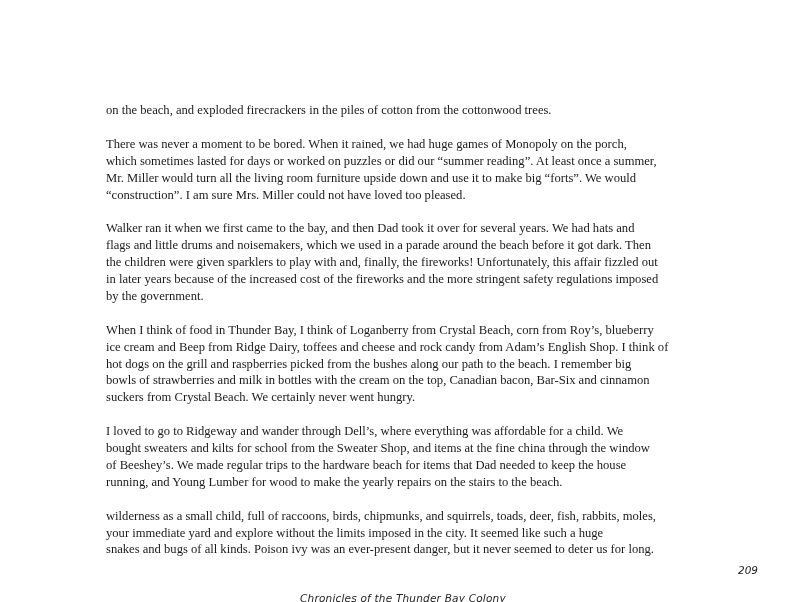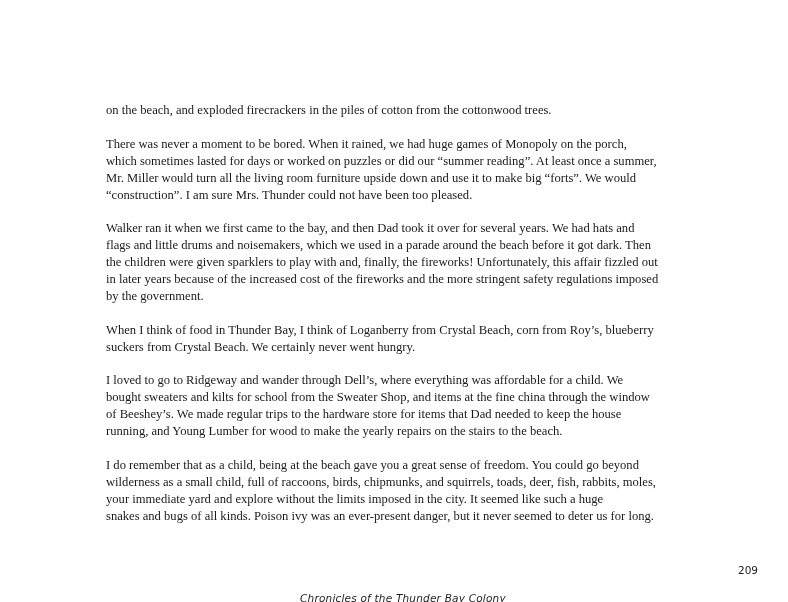--- a/index.html
+++ b/index.html
@@ -12,56 +12,58 @@
   }
   .text-block p { margin: 0 0 16.9px 0; white-space: nowrap; }
   .text-block p span { display: block; }
   .footer-title {
     position: absolute; left: 300px; top: 592px;
     font-family: "DejaVu Sans", sans-serif; font-size: 10.5px; color: #222;
     font-style: italic; letter-spacing: 0.2px;
   }
   .page-number {
     position: absolute; left: 738px; top: 564px;
-    font-family: "DejaVu Sans", sans-serif; font-size: 10.5px; color: #222; 
+    font-family: "DejaVu Sans", sans-serif; font-size: 10.5px; color: #222; font-style: italic;
   }
 </style>
 </head>
 <body>
 
 <div class="page">
   <div class="text-block">
     <p>
       <span>on the beach, and exploded firecrackers in the piles of cotton from the cottonwood trees.</span>
     </p>
     <p>
       <span>There was never a moment to be bored. When it rained, we had huge games of Monopoly on the porch,</span>
       <span>which sometimes lasted for days or worked on puzzles or did our “summer reading”. At least once a summer,</span>
       <span>Mr. Miller would turn all the living room furniture upside down and use it to make big “forts”. We would</span>
-      <span>“construction”. I am sure Mrs. Thunder could not have been too pleased.</span>
+      <span>“construction”. I am sure Mrs. Miller could not have loved too pleased.</span>
     </p>
     <p>
       <span>Walker ran it when we first came to the bay, and then Dad took it over for several years. We had hats and</span>
       <span>flags and little drums and noisemakers, which we used in a parade around the beach before it got dark. Then</span>
       <span>the children were given sparklers to play with and, finally, the fireworks! Unfortunately, this affair fizzled out</span>
       <span>in later years because of the increased cost of the fireworks and the more stringent safety regulations imposed</span>
       <span>by the government.</span>
     </p>
     <p>
       <span>When I think of food in Thunder Bay, I think of Loganberry from Crystal Beach, corn from Roy’s, blueberry</span>
+      <span>ice cream and Beep from Ridge Dairy, toffees and cheese and rock candy from Adam’s English Shop. I think of</span>
+      <span>hot dogs on the grill and raspberries picked from the bushes along our path to the beach. I remember big</span>
+      <span>bowls of strawberries and milk in bottles with the cream on the top, Canadian bacon, Bar-Six and cinnamon</span>
       <span>suckers from Crystal Beach. We certainly never went hungry.</span>
     </p>
     <p>
       <span>I loved to go to Ridgeway and wander through Dell’s, where everything was affordable for a child. We</span>
       <span>bought sweaters and kilts for school from the Sweater Shop, and items at the fine china through the window</span>
-      <span>of Beeshey’s. We made regular trips to the hardware store for items that Dad needed to keep the house</span>
+      <span>of Beeshey’s. We made regular trips to the hardware beach for items that Dad needed to keep the house</span>
       <span>running, and Young Lumber for wood to make the yearly repairs on the stairs to the beach.</span>
     </p>
     <p>
-      <span>I do remember that as a child, being at the beach gave you a great sense of freedom. You could go beyond</span>
       <span>wilderness as a small child, full of raccoons, birds, chipmunks, and squirrels, toads, deer, fish, rabbits, moles,</span>
       <span>your immediate yard and explore without the limits imposed in the city. It seemed like such a huge</span>
       <span>snakes and bugs of all kinds. Poison ivy was an ever-present danger, but it never seemed to deter us for long.</span>
     </p>
   </div>
 
   <div class="footer-title">Chronicles of the Thunder Bay Colony</div>
   <div class="page-number">209</div>
 </div>
 

